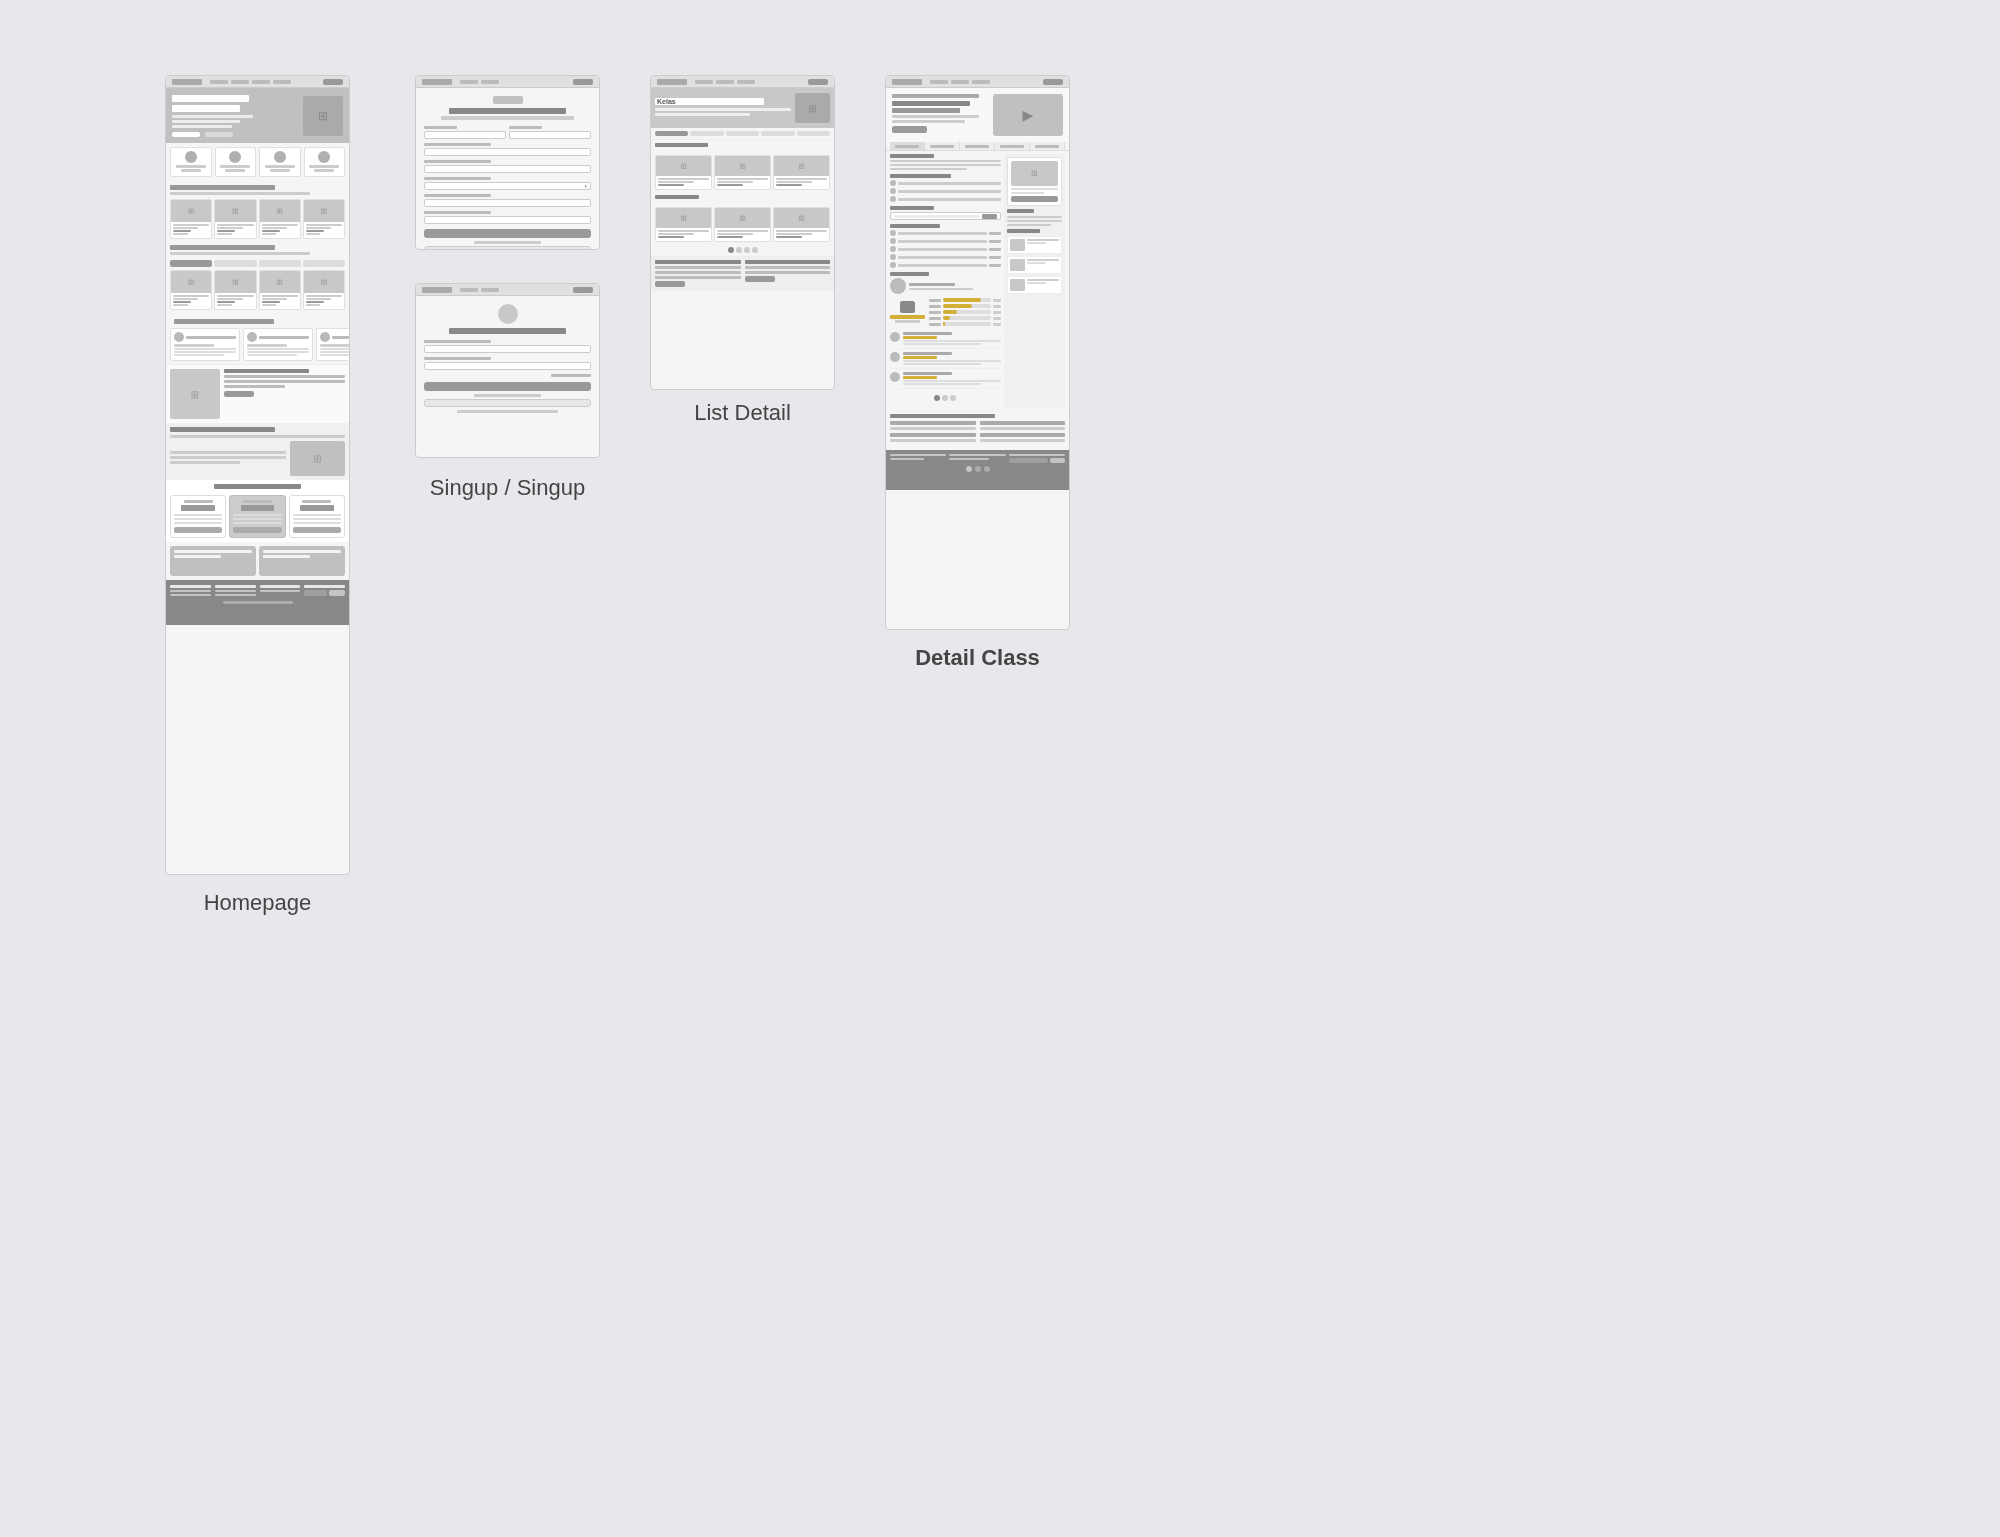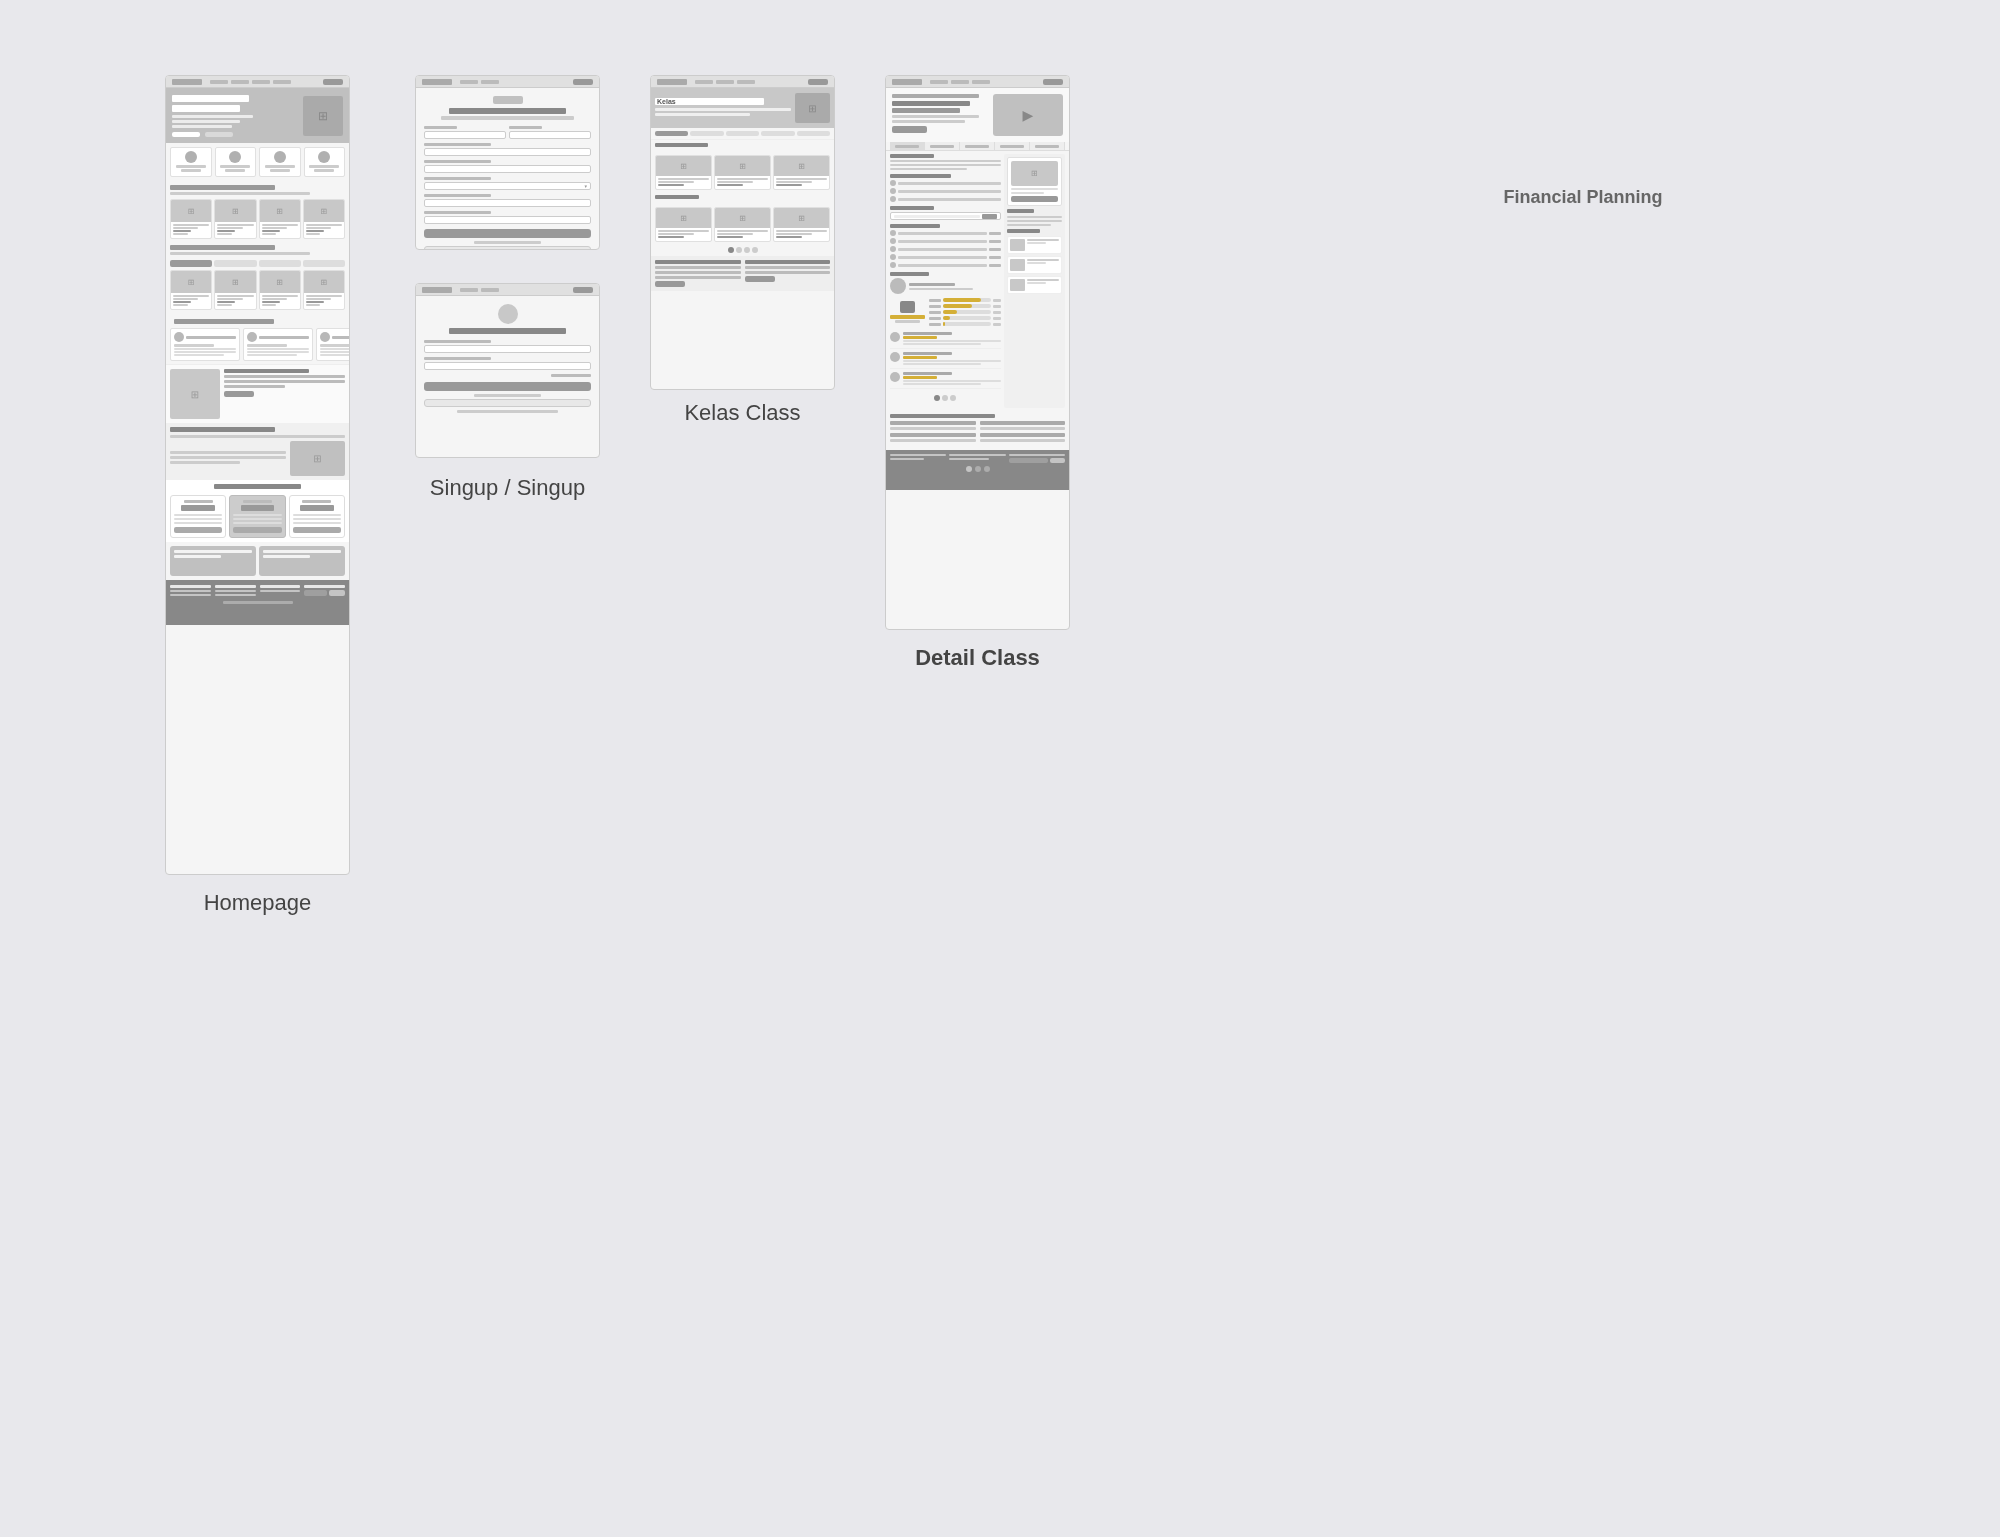--- a/index.html
+++ b/index.html
@@ -899,21 +899,21 @@
         <div class="lc-bottom-right">
           <div class="lc-bottom-line" style="height:4px;background:#888;"></div>
           <div class="lc-bottom-line"></div>
           <div class="lc-bottom-line"></div>
           <div class="lc-bottom-btn"></div>
         </div>
       </div>
     </div>
   </div>
 
-  <div class="wf-label" style="left:650px;top:400px;width:185px;">Kelas Class</div>
+  <div class="wf-label" style="left:650px;top:400px;width:185px;">List Detail</div>
 
   <div class="wf-card" style="left:885px;top:75px;width:185px;height:555px;">
 
     <div class="wf-nav">
       <div class="wf-nav-logo"></div>
       <div class="wf-nav-links">
         <div class="wf-nav-link"></div>
         <div class="wf-nav-link"></div>
         <div class="wf-nav-link"></div>
       </div>
@@ -1202,17 +1202,14 @@
       <div style="display:flex;justify-content:center;gap:3px;margin-top:3px;">
         <div style="width:6px;height:6px;border-radius:50%;background:rgba(255,255,255,0.5);"></div>
         <div style="width:6px;height:6px;border-radius:50%;background:rgba(255,255,255,0.3);"></div>
         <div style="width:6px;height:6px;border-radius:50%;background:rgba(255,255,255,0.3);"></div>
       </div>
     </div>
   </div>
 
   <div class="wf-label" style="left:885px;top:645px;width:185px;font-weight:bold;">Detail Class</div>
 
-  <div style="position:absolute;left:1443px;top:119px;width:280px;height:157px;display:flex;flex-direction:column;align-items:center;justify-content:center;">
-    <div style="font-size:18px;color:#666;font-weight:bold;text-align:center;">Financial Planning</div>
-  </div>
 
 </div>
 
 </body></html>

